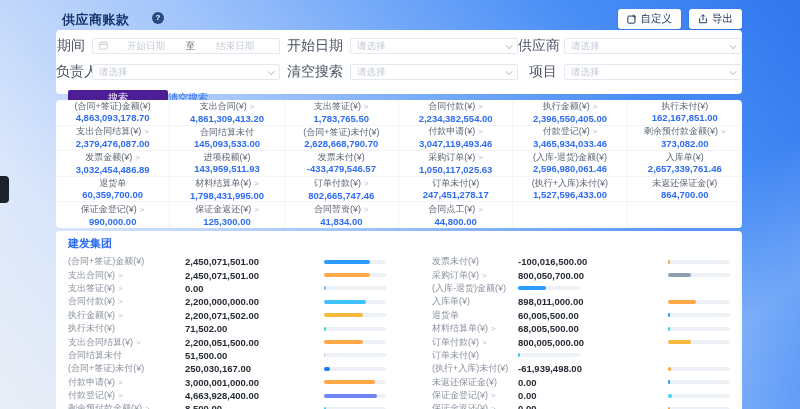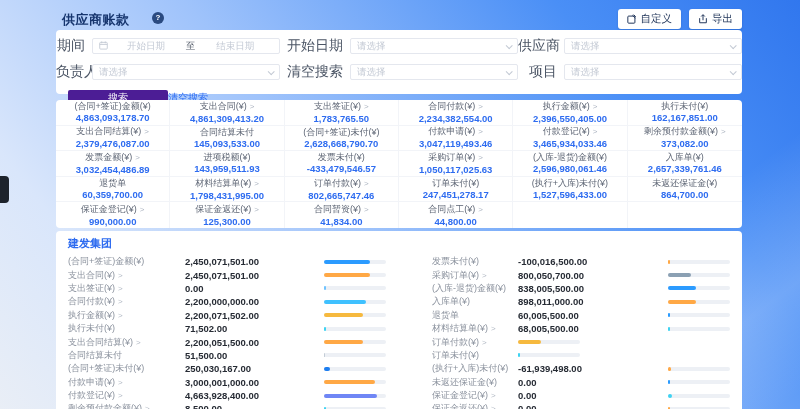--- a/index.html
+++ b/index.html
@@ -374,21 +374,20 @@
           </div>
           <div class="g-row">
             <div class="g-label"><span>采购订单(¥)</span><span class="g-arrow">&gt;</span></div>
             <div class="g-value">800,050,700.00</div>
             <div class="g-bar">
               <div class="g-fill" style="width: 37%; background: rgb(139, 160, 179);"></div>
             </div>
           </div>
           <div class="g-row">
             <div class="g-label"><span>(入库-退货)金额(¥)</span></div>
-            <div class="g-value">838,005,500.00</div>
             <div class="g-bar">
               <div class="g-fill" style="width: 45%; background: rgb(43, 155, 255);"></div>
             </div>
           </div>
           <div class="g-row">
             <div class="g-label"><span>入库单(¥)</span></div>
             <div class="g-value">898,011,000.00</div>
             <div class="g-bar">
               <div class="g-fill" style="width: 45%; background: rgb(255, 168, 69);"></div>
             </div>
@@ -402,20 +401,21 @@
           </div>
           <div class="g-row">
             <div class="g-label"><span>材料结算单(¥)</span><span class="g-arrow">&gt;</span></div>
             <div class="g-value">68,005,500.00</div>
             <div class="g-bar">
               <div class="g-fill" style="width: 4%; background: rgb(62, 211, 242);"></div>
             </div>
           </div>
           <div class="g-row">
             <div class="g-label"><span>订单付款(¥)</span><span class="g-arrow">&gt;</span></div>
+            <div class="g-value">800,005,000.00</div>
             <div class="g-bar">
               <div class="g-fill" style="width: 37%; background: rgb(246, 185, 62);"></div>
             </div>
           </div>
           <div class="g-row">
             <div class="g-label"><span>订单未付(¥)</span></div>
             <div class="g-bar">
               <div class="g-fill" style="width: 4%; background: rgb(62, 211, 242);"></div>
             </div>
           </div>

